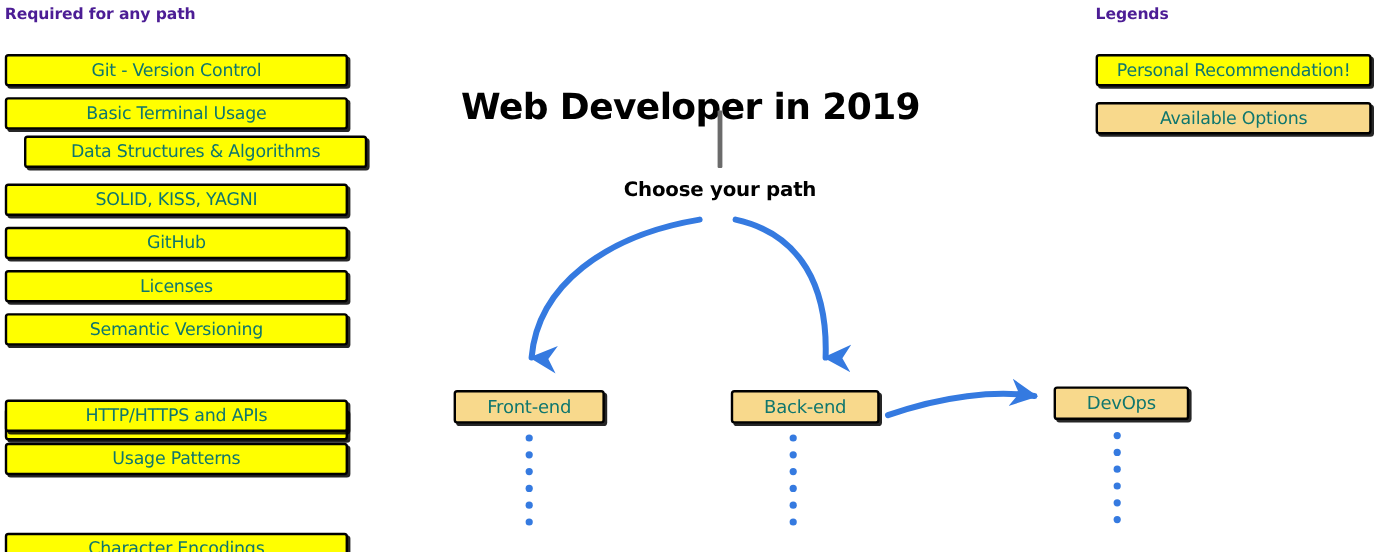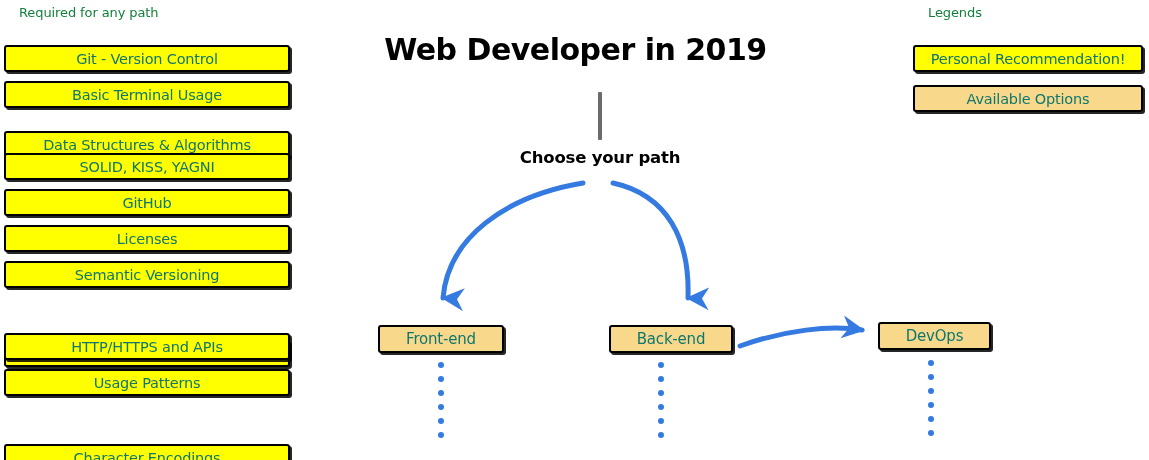--- a/index.html
+++ b/index.html
@@ -31,25 +31,24 @@
     white-space: nowrap;
     box-shadow: 2px 2px 0 rgba(0,0,0,0.85);
   }
   .box.yellow { background: #FFFF00; }
   .box.tan    { background: #F8D98C; }
 
   
   .heading {
     position: absolute;
     font-size: 13px;
-    font-weight: normal;
-    color: #15803d;
+    font-weight: bold;
+    color: #4c1d95;
     letter-spacing: -0.1px;
     white-space: nowrap;
-    margin-left: 15px;
   }
 
   
   #required-heading { left: 4px; top: 5px; }
   .req-box {
     left: 4px;
     width: 286px;
     height: 27px;
     font-size: 14.5px;
   }
@@ -70,21 +69,21 @@
     top: 32px;
     width: 1149px;
     text-align: center;
     font-size: 30px;
     font-weight: bold;
     color: #000000;
     letter-spacing: -0.5px;
     white-space: nowrap;
   }
   
-  #main-title-inner { display: inline-block; transform: translateX(1px); }
+  #main-title-inner { display: inline-block; transform: translateX(1px); margin-top: 40px; }
 
   #choose-path-label {
     position: absolute;
     left: 0;
     top: 148px;
     width: 1200px;
     text-align: center;
     font-size: 16.5px;
     font-weight: bold;
     color: #000000;
@@ -141,21 +140,21 @@
 <body>
 
 <div class="heading" id="required-heading">Required for any path</div>
 
 <div class="box yellow req-box" id="req-box-0" style="top:45px;">
   <span>Git - Version Control</span>
 </div>
 <div class="box yellow req-box" id="req-box-1" style="top:81px;">
   <span>Basic Terminal Usage</span>
 </div>
-<div class="box yellow req-box" id="req-box-2" style="top:131px;">
+<div class="box yellow req-box" id="req-box-2" style="top:113px;margin-left:16px;">
   <span>Data Structures &amp; Algorithms</span>
 </div>
 <div class="box yellow req-box" id="req-box-3" style="top:153px;">
   <span>SOLID, KISS, YAGNI</span>
 </div>
 <div class="box yellow req-box" id="req-box-4" style="top:189px;">
   <span>GitHub</span>
 </div>
 <div class="box yellow req-box" id="req-box-5" style="top:225px;">
   <span>Licenses</span>

